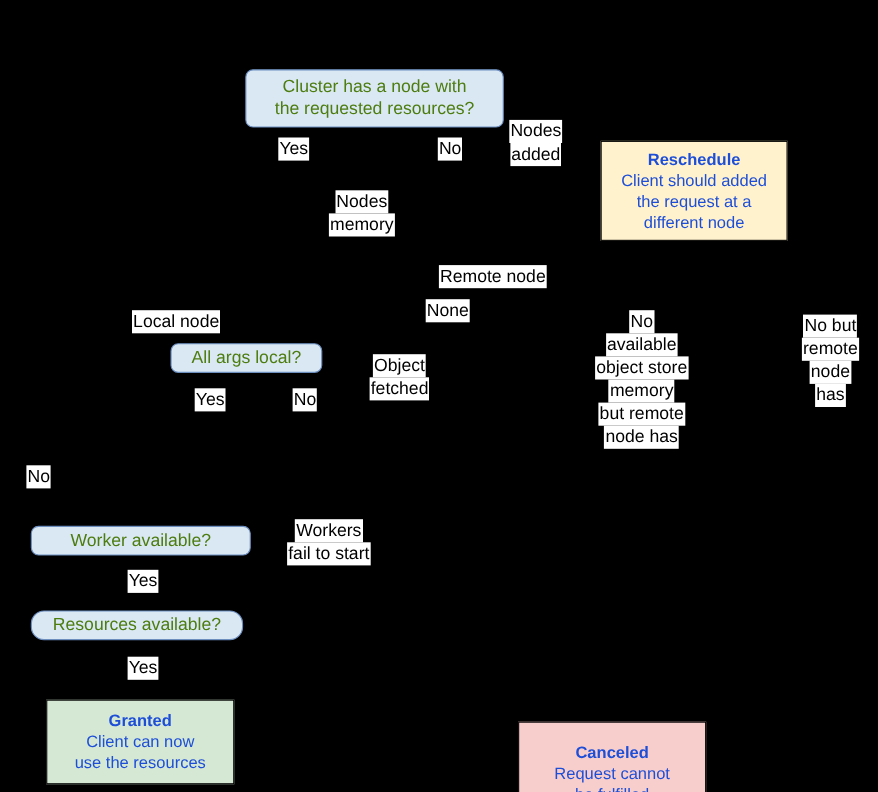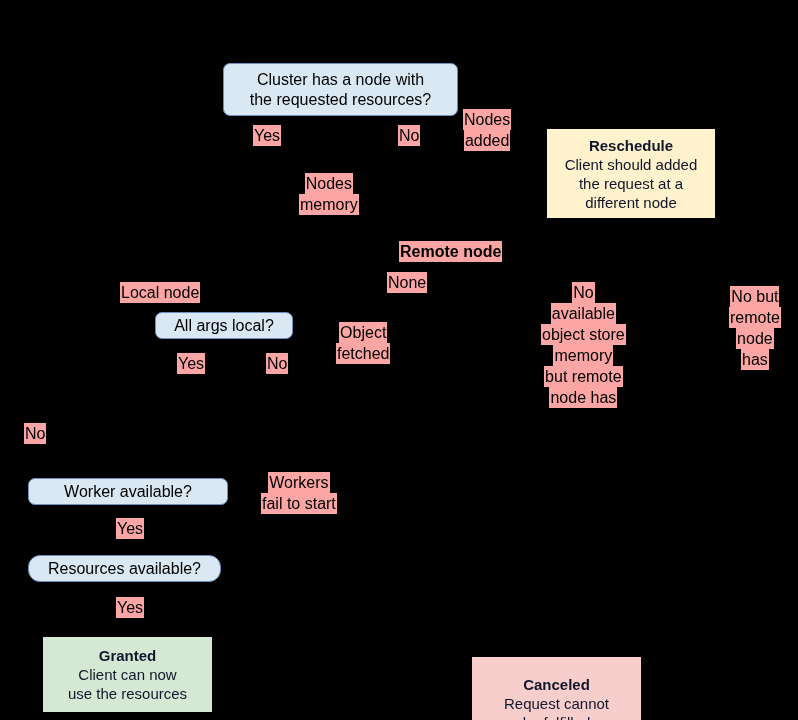--- a/index.html
+++ b/index.html
@@ -17,35 +17,35 @@
     background: #000000;
     overflow: hidden;
   }
   
   .decision {
     position: absolute;
     box-sizing: border-box;
     background: #dae8f4;
     border: 1px solid #6c8ebf;
     border-radius: 7px;
-    color: #000000;
+    color: #4d7c0f;
     text-align: center;
     font-size: 16px;
     line-height: 20px;
     display: flex;
     align-items: center;
     justify-content: center;
     padding: 2px 8px;
   }
   
   .terminal {
     position: absolute;
     box-sizing: border-box;
     border: 1px solid #000000;
-    color: #0f172a;
+    color: #1d4ed8;
     text-align: center;
     font-size: 15px;
     line-height: 19px;
     display: flex;
     flex-direction: column;
     align-items: center;
     justify-content: center;
     padding: 2px 4px;
   }
   .terminal .t-title {
@@ -59,21 +59,21 @@
   .edge-label {
     position: absolute;
     color: #000000;
     font-size: 16px;
     line-height: 21px;
     text-align: center;
     white-space: nowrap;
   }
   .edge-label .lbl-line {
     display: block;
-    background: #fca5a5;
+    background: #ffffff;
     padding: 0 1px;
   }
   .edge-label.ml .lbl-line {
     display: table;
     margin: 0 auto;
   }
 </style>
 </head>
 <body>
 
@@ -129,21 +129,21 @@
   <div class="edge-label ml" style="left:463px; top:109px;">
     <span class="lbl-line">Nodes</span>
     <span class="lbl-line">added</span>
   </div>
 
   <div class="edge-label ml" style="left:299px; top:173px;">
     <span class="lbl-line">Nodes</span>
     <span class="lbl-line">memory</span>
   </div>
 
-  <div class="edge-label" style="left:399px; top:241px;font-weight:bold;">
+  <div class="edge-label" style="left:399px; top:241px;">
     <span class="lbl-line">Remote node</span>
   </div>
 
   <div class="edge-label" style="left:387px; top:272px;">
     <span class="lbl-line">None</span>
   </div>
 
   <div class="edge-label" style="left:120px; top:282px;">
     <span class="lbl-line">Local node</span>
   </div>

